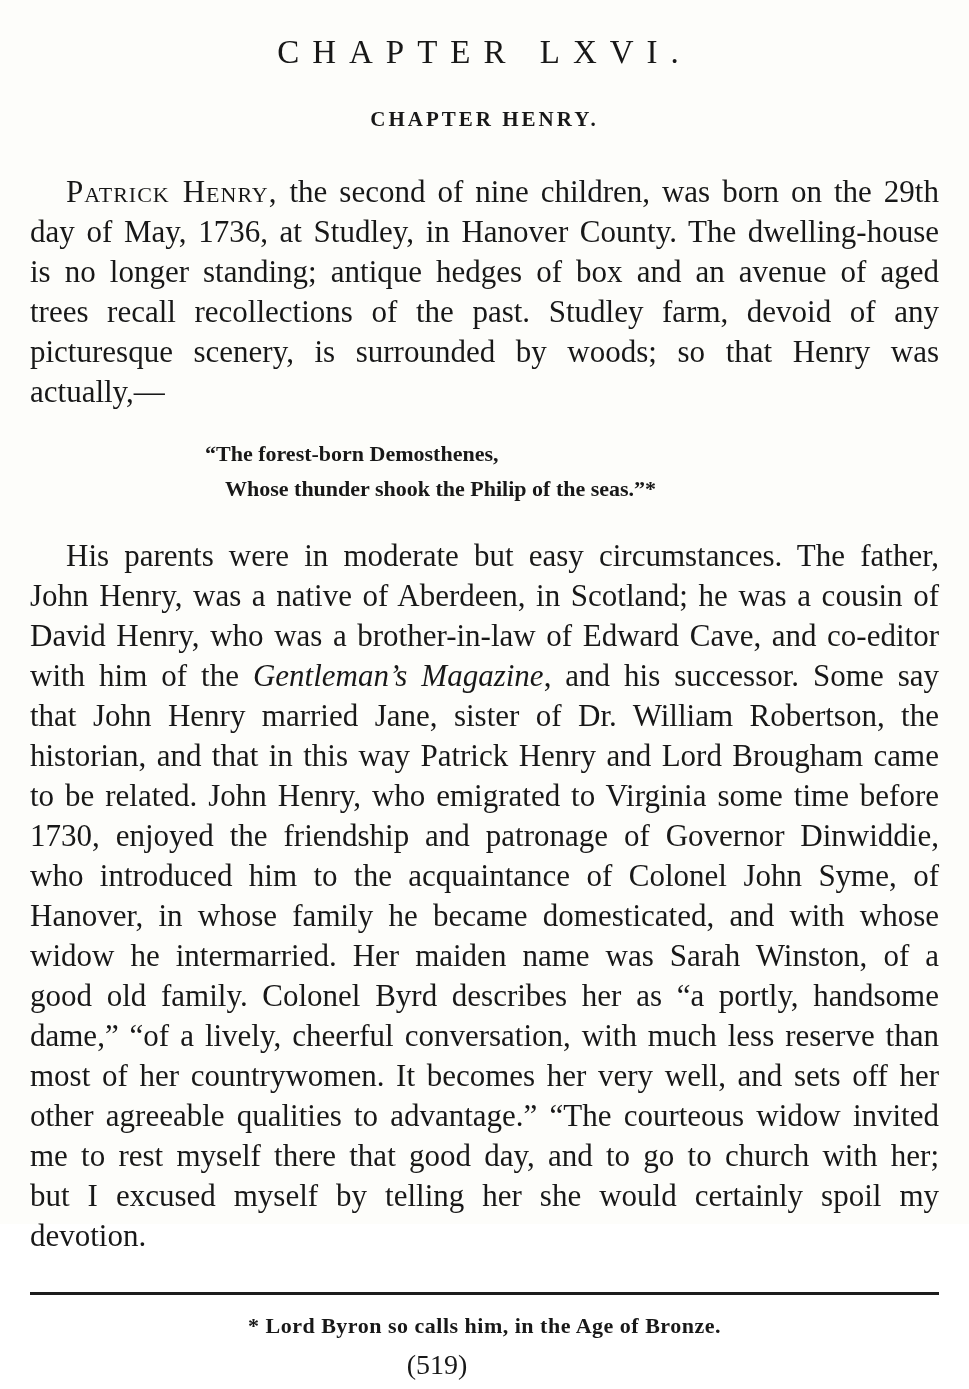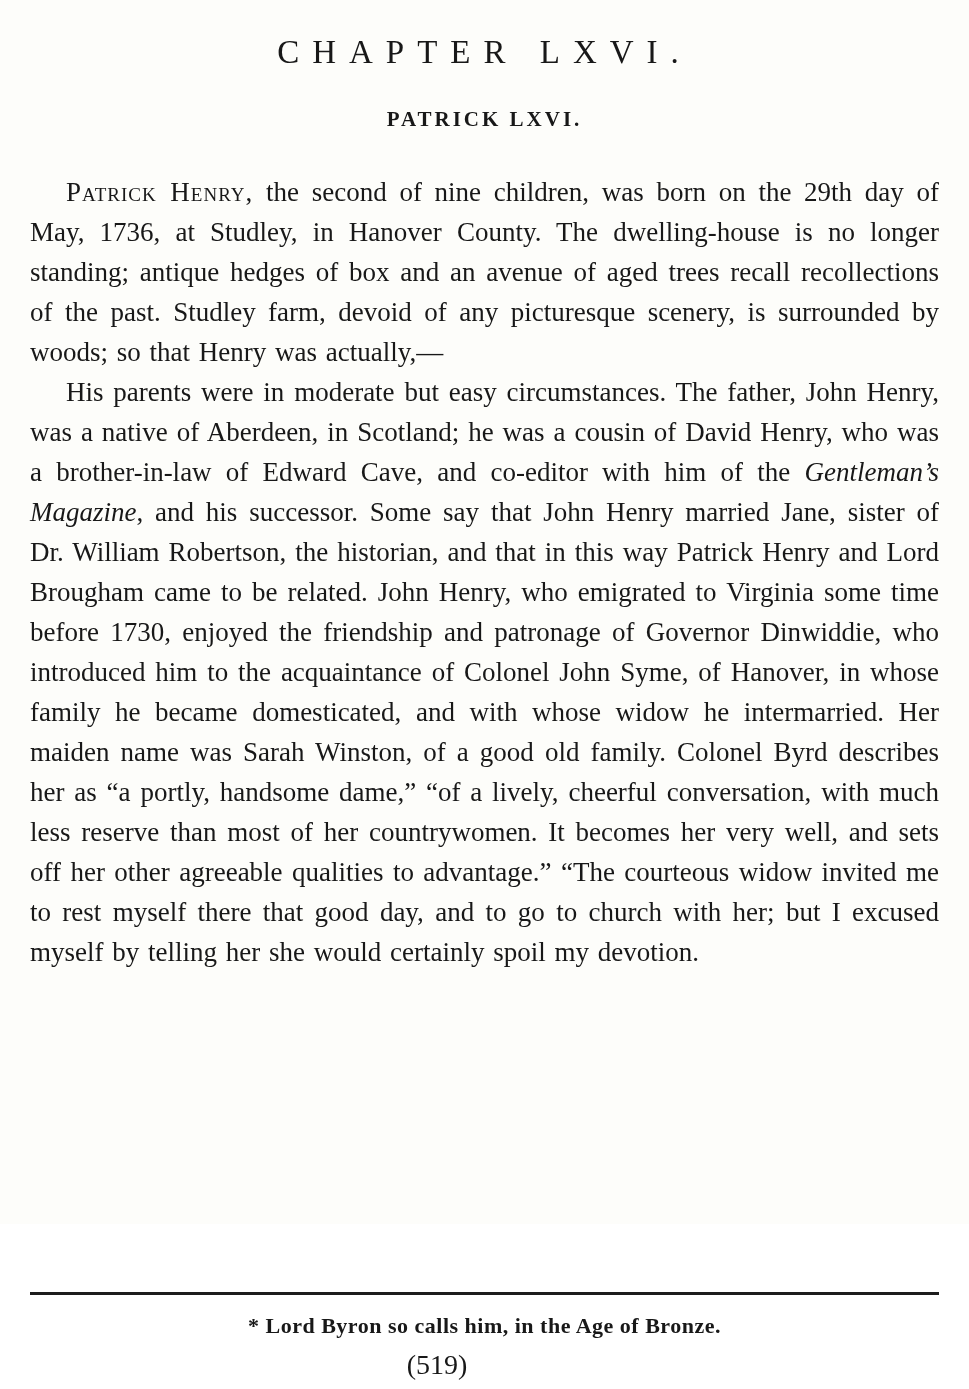--- a/index.html
+++ b/index.html
@@ -27,21 +27,21 @@
     white-space: nowrap;
   }
   .section-title {
     text-align: center;
     font-size: 21px;
     font-weight: bold;
     letter-spacing: 3px;
     margin: 0 0 40px 0;
   }
   .body-para {
-    font-size: 27px;
+    font-size: 31px;
     line-height: 40px;
     text-align: justify;
     word-spacing: 2px;
   }
   .body-para.indent { text-indent: 36px; }
   .smallcaps { font-variant: small-caps; letter-spacing: 1px; }
   .quote {
     margin: 24px 0 30px 175px;
     font-size: 22px;
     line-height: 35px;
@@ -74,24 +74,28 @@
     margin-top: 10px;
   }
 </style>
 </head>
 <body>
 
 <div class="page">
 
   <h1 class="chapter-title">CHAPTER LXVI.</h1>
 
-  <h2 class="section-title">PATRICK LXVI.</h2>
+  <h2 class="section-title">CHAPTER HENRY.</h2>
 
   <p class="body-para indent"><span class="smallcaps">Patrick Henry,</span><span> the second of nine children, was born on the 29th day of May, 1736, at Studley, in Hanover County. The dwelling-house is no longer standing; antique hedges of box and an avenue of aged trees recall recollections of the past. Studley farm, devoid of any picturesque scenery, is surrounded by woods; so that Henry was actually,—</span></p>
 
+  <div class="quote">
+    <div class="quote-line1">“The forest-born Demosthenes,</div>
+    <div class="quote-line2">Whose thunder shook the Philip of the seas.”*</div>
+  </div>
 
   <p class="body-para indent"><span>His parents were in moderate but easy circumstances. The father, John Henry, was a native of Aberdeen, in Scotland; he was a cousin of David Henry, who was a brother-in-law of Edward Cave, and co-editor with him of the </span><span class="italic">Gentleman’s Magazine</span><span>, and his successor. Some say that John Henry married Jane, sister of Dr. William Robertson, the historian, and that in this way Patrick Henry and Lord Brougham came to be related. John Henry, who emigrated to Virginia some time before 1730, enjoyed the friendship and patronage of Governor Dinwiddie, who introduced him to the acquaintance of Colonel John Syme, of Hanover, in whose family he became domesticated, and with whose widow he intermarried. Her maiden name was Sarah Winston, of a good old family. Colonel Byrd describes her as “a portly, handsome dame,” “of a lively, cheerful conversation, with much less reserve than most of her countrywomen. It becomes her very well, and sets off her other agreeable qualities to advantage.” “The courteous widow invited me to rest myself there that good day, and to go to church with her; but I excused myself by telling her she would certainly spoil my devotion.</span></p>
 
   <div class="footer-block">
     <div class="footnote-rule"></div>
     <div class="footnote">* Lord Byron so calls him, in the Age of  Bronze.</div>
     <div class="page-number">(519)</div>
   </div>
 
 </div>

